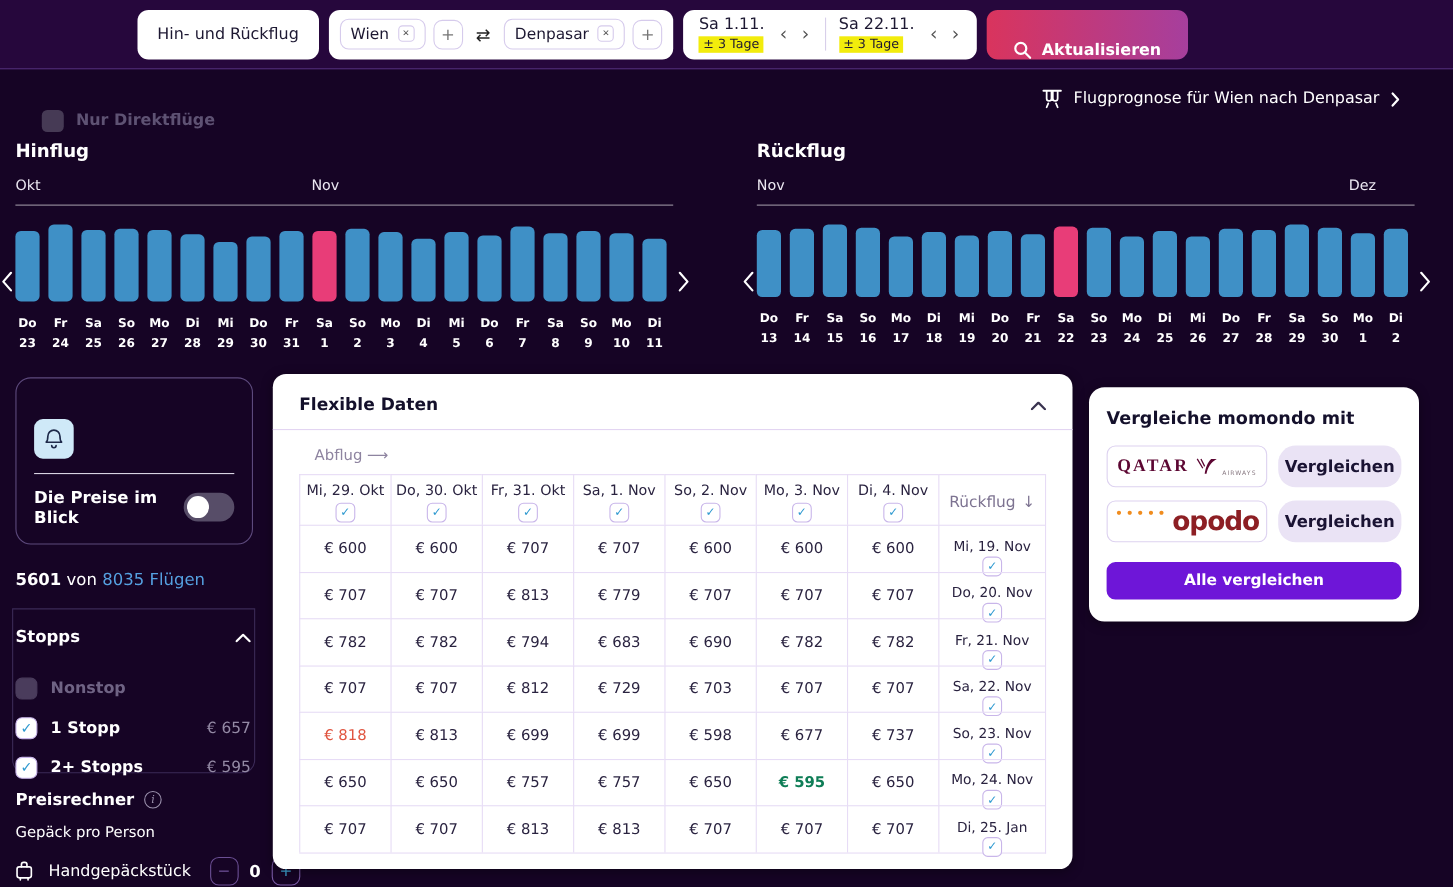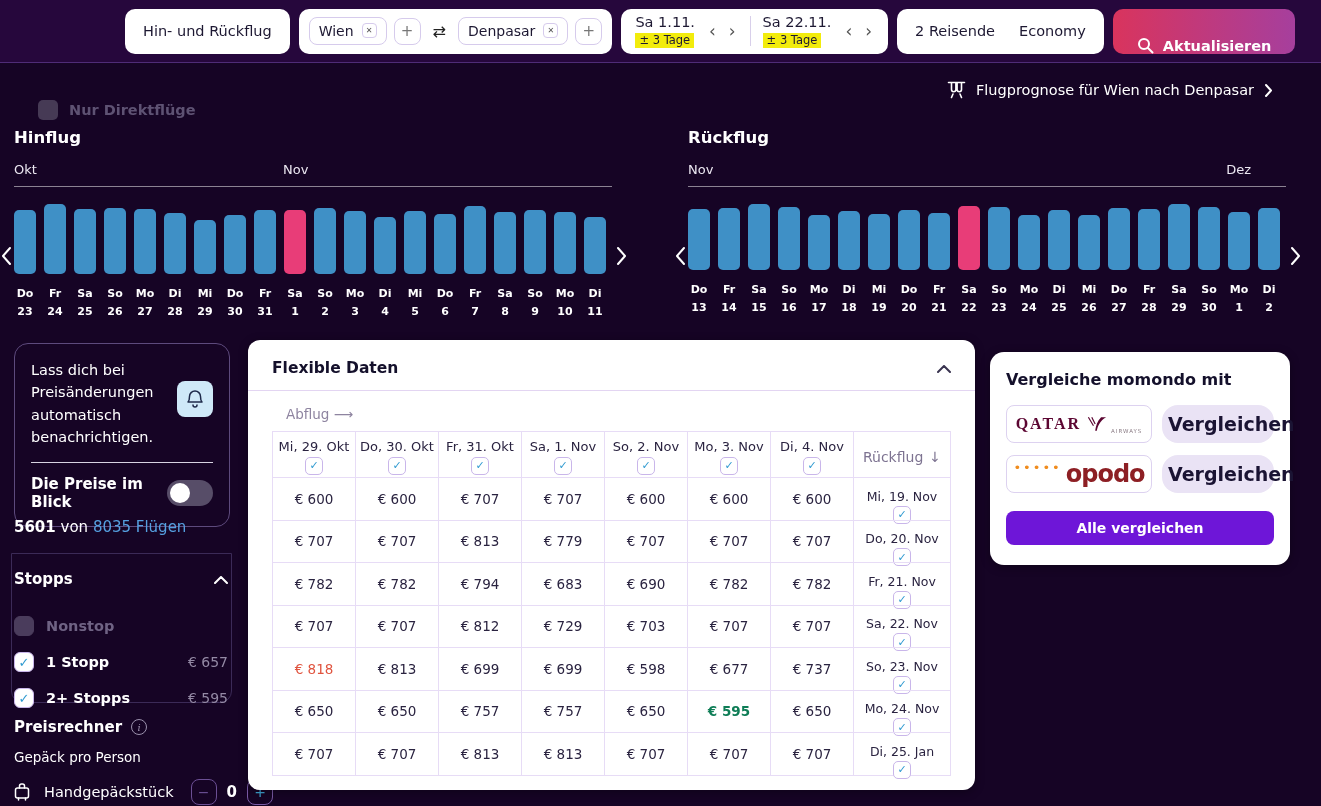--- a/index.html
+++ b/index.html
@@ -119,21 +119,21 @@
   .price-red{color:#e0543f}
   .price-green{color:#0e7d56;font-weight:bold}
 
   
   .cmp-card{position:absolute;left:990px;top:352px;width:300px;background:#fff;border-radius:14px;color:var(--ink);
     padding:18px 16px 20px;box-shadow:0 2px 10px rgba(0,0,0,.35)}
   .cmp-title{font-weight:bold;font-size:16px;color:#14102b;margin-bottom:16px}
   .cmp-row{display:flex;gap:10px;margin-bottom:12px}
   .logo-box{flex:1;border:1px solid #ddd2f0;border-radius:8px;height:38px;display:flex;align-items:center;justify-content:center;gap:4px}
   .btn-verg{width:112px;height:38px;border:none;border-radius:16px;background:#eae3f5;color:#1a1333;
-    font-weight:bold;font-size:19px;font-family:inherit}
+    font-weight:bold;font-size:15px;font-family:inherit}
   .q-word{font-family:"Liberation Serif","DejaVu Serif",serif;font-weight:bold;letter-spacing:2px;color:#5c0632;font-size:16px}
   .q-sub{font-size:5.5px;color:#8a7b84;align-self:flex-end;margin-bottom:8px;letter-spacing:1px}
   .o-dots{color:#f08c1e;font-size:13px;letter-spacing:2px;align-self:flex-start;margin-top:4px}
   .o-word{color:#8d1f24;font-weight:bold;font-size:24px;letter-spacing:-1px;line-height:1}
   .btn-all{width:100%;height:34px;border:none;border-radius:8px;background:var(--cta);color:#fff;
     font-weight:bold;font-size:14px;font-family:inherit;margin-top:6px}
 
   .chev svg,.cnav svg{stroke:currentColor;fill:none;stroke-width:2;stroke-linecap:round;stroke-linejoin:round}
 </style>
 </head>
@@ -177,24 +177,20 @@
       <span class="dblock">
         <span class="dmain">Sa 22.11.</span>
         <span class="flex-tag">± 3 Tage</span>
       </span>
       <span class="dnav">
         <span>‹</span>
         <span>›</span>
       </span>
     </div>
 
-    <div class="field f-trav">
-      <span>2 Reisende</span>
-      <span>Economy</span>
-    </div>
 
     <button class="btn-update">
       <svg width="17" height="17" viewBox="0 0 17 17" style="stroke:#fff;fill:none;stroke-width:2;stroke-linecap:round">
         <circle cx="7" cy="7" r="5"></circle>
           <line x1="11" y1="11" x2="15.5" y2="15.5"></line>
       </svg>
       <span>Aktualisieren</span>
     </button>
   </header>
 
@@ -451,21 +447,20 @@
     </span>
     <span class="cnav cnav-next">
       <svg width="11" height="20" viewBox="0 0 11 20">
           <polyline points="2,2 9,10 2,18"></polyline>
         </svg>
     </span>
   </section>
 
   <div class="alert-box">
     <div class="alert-top">
-      <div class="alert-msg">Lass dich bei Preisänderungen automatisch benachrichtigen.</div>
       <div class="bell-box">
         <svg width="18" height="20" viewBox="0 0 18 20" style="stroke:#1e2a4a;fill:none;stroke-width:1.5;stroke-linecap:round;stroke-linejoin:round">
           <path d="M9 2 a5.5 5.5 0 0 1 5.5 5.5 c0 4 1.5 5.5 1.5 5.5 H2 c0 0 1.5-1.5 1.5-5.5 A5.5 5.5 0 0 1 9 2 Z"></path>
           <path d="M7 16 a2 2 0 0 0 4 0"></path>
         </svg>
       </div>
     </div>
     <div class="alert-div"></div>
     <div class="toggle-row">
       <span>Die Preise im Blick</span>

